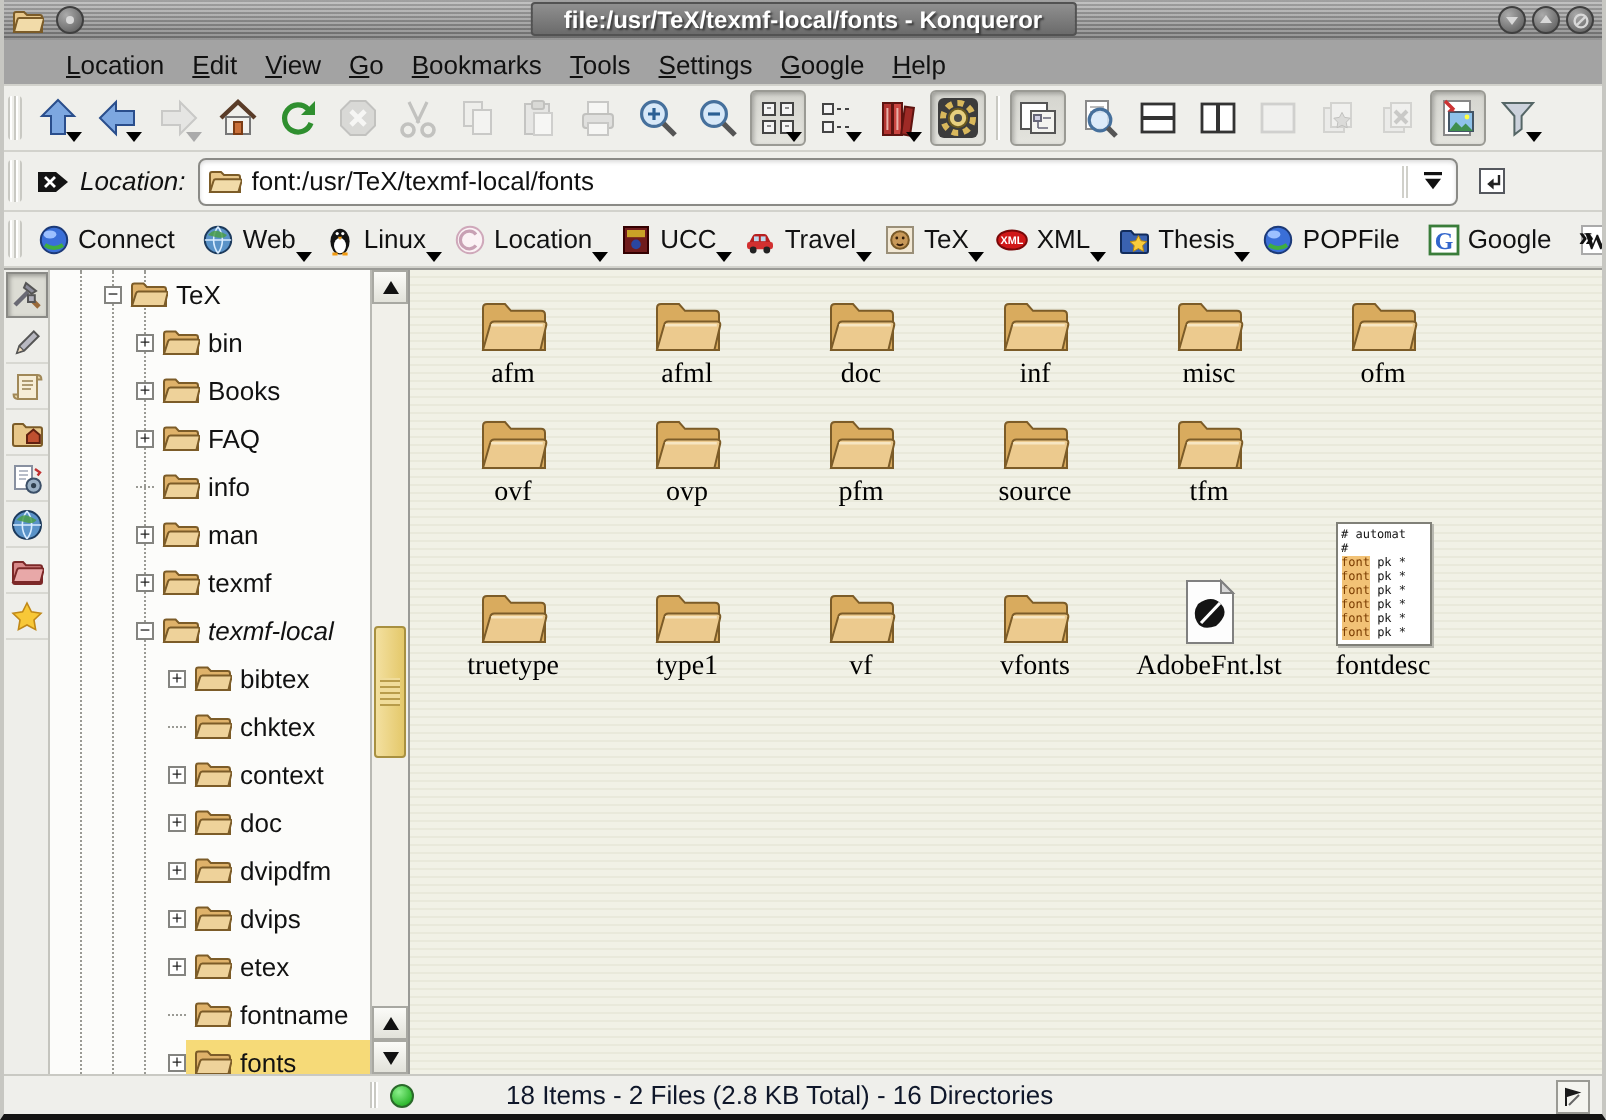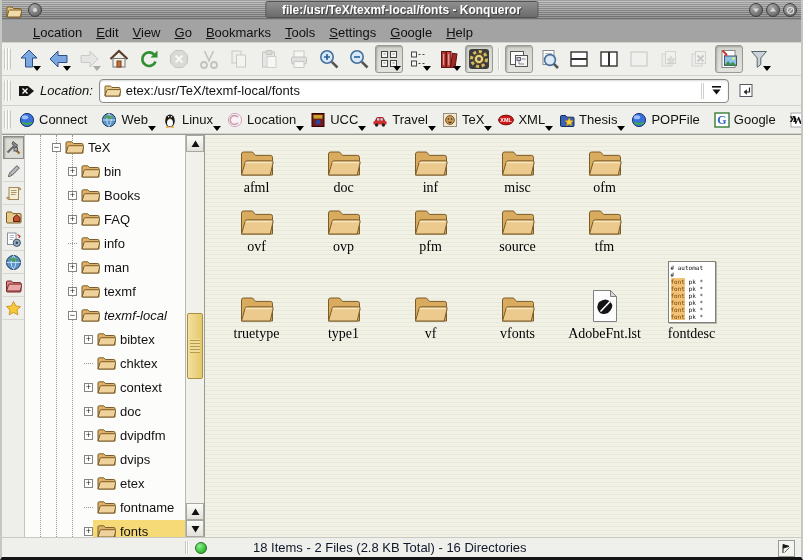--- a/index.html
+++ b/index.html
@@ -382,21 +382,21 @@
         </svg>
     </button>
     <span class="loclabel">Location:</span>
     <div class="combo">
       <span style="display:flex">
         <svg width="17" height="13" viewBox="0 0 17 13">
             <path d="M1 12V3q0-1 1-1h4.5L8 3.5h7q1 0 1 1V12z" fill="#e8c78a" stroke="#7c5c28"></path>
             <path d="M1 12l1.8-5.6q.2-.8 1-.8H16q1 0 .8 1L15.2 12z" fill="#f1dba9" stroke="#7c5c28"></path>
           </svg>
       </span>
-      <span class="val">etex:/usr/TeX/texmf-local/fonts</span>
+      <span class="val">font:/usr/TeX/texmf-local/fonts</span>
       <span class="combo-ridge"></span>
       <button class="combo-arrow">
         <svg width="9" height="9">
             <rect x="0" y="0" width="9" height="1.6" fill="#111"></rect>
             <path d="M0.5 3.4h8L4.5 8.6z" fill="#111"></path>
           </svg>
       </button>
     </div>
     <button class="gobtn">
       <svg width="18" height="18" viewBox="0 0 18 18">
@@ -853,20 +853,30 @@
     <div class="mainview">
         <div class="frow">
           <div class="fcell">
             <div class="ficon">
               <svg width="36" height="29">
                 <path d="M2.5 27V6q0-2 2-2h9l3 3.4h15q2 0 2 2V27z" fill="#d9ab5e" stroke="#7c5c28"></path>
                 <path d="M2.5 27l3.6-12.6q.4-1.6 2-1.6h24.4q2 0 1.6 2L31.2 27z" fill="#ecca8e" stroke="#7c5c28"></path>
                 <path d="M6.6 14.6h25.8" stroke="#f7e6c2" stroke-width="1.2"></path>
               </svg>
             </div>
+            <div class="flabel">afm</div>
+          </div>
+          <div class="fcell">
+            <div class="ficon">
+              <svg width="36" height="29">
+                <path d="M2.5 27V6q0-2 2-2h9l3 3.4h15q2 0 2 2V27z" fill="#d9ab5e" stroke="#7c5c28"></path>
+                <path d="M2.5 27l3.6-12.6q.4-1.6 2-1.6h24.4q2 0 1.6 2L31.2 27z" fill="#ecca8e" stroke="#7c5c28"></path>
+                <path d="M6.6 14.6h25.8" stroke="#f7e6c2" stroke-width="1.2"></path>
+              </svg>
+            </div>
             <div class="flabel">afml</div>
           </div>
           <div class="fcell">
             <div class="ficon">
               <svg width="36" height="29">
                 <path d="M2.5 27V6q0-2 2-2h9l3 3.4h15q2 0 2 2V27z" fill="#d9ab5e" stroke="#7c5c28"></path>
                 <path d="M2.5 27l3.6-12.6q.4-1.6 2-1.6h24.4q2 0 1.6 2L31.2 27z" fill="#ecca8e" stroke="#7c5c28"></path>
                 <path d="M6.6 14.6h25.8" stroke="#f7e6c2" stroke-width="1.2"></path>
               </svg>
             </div>

